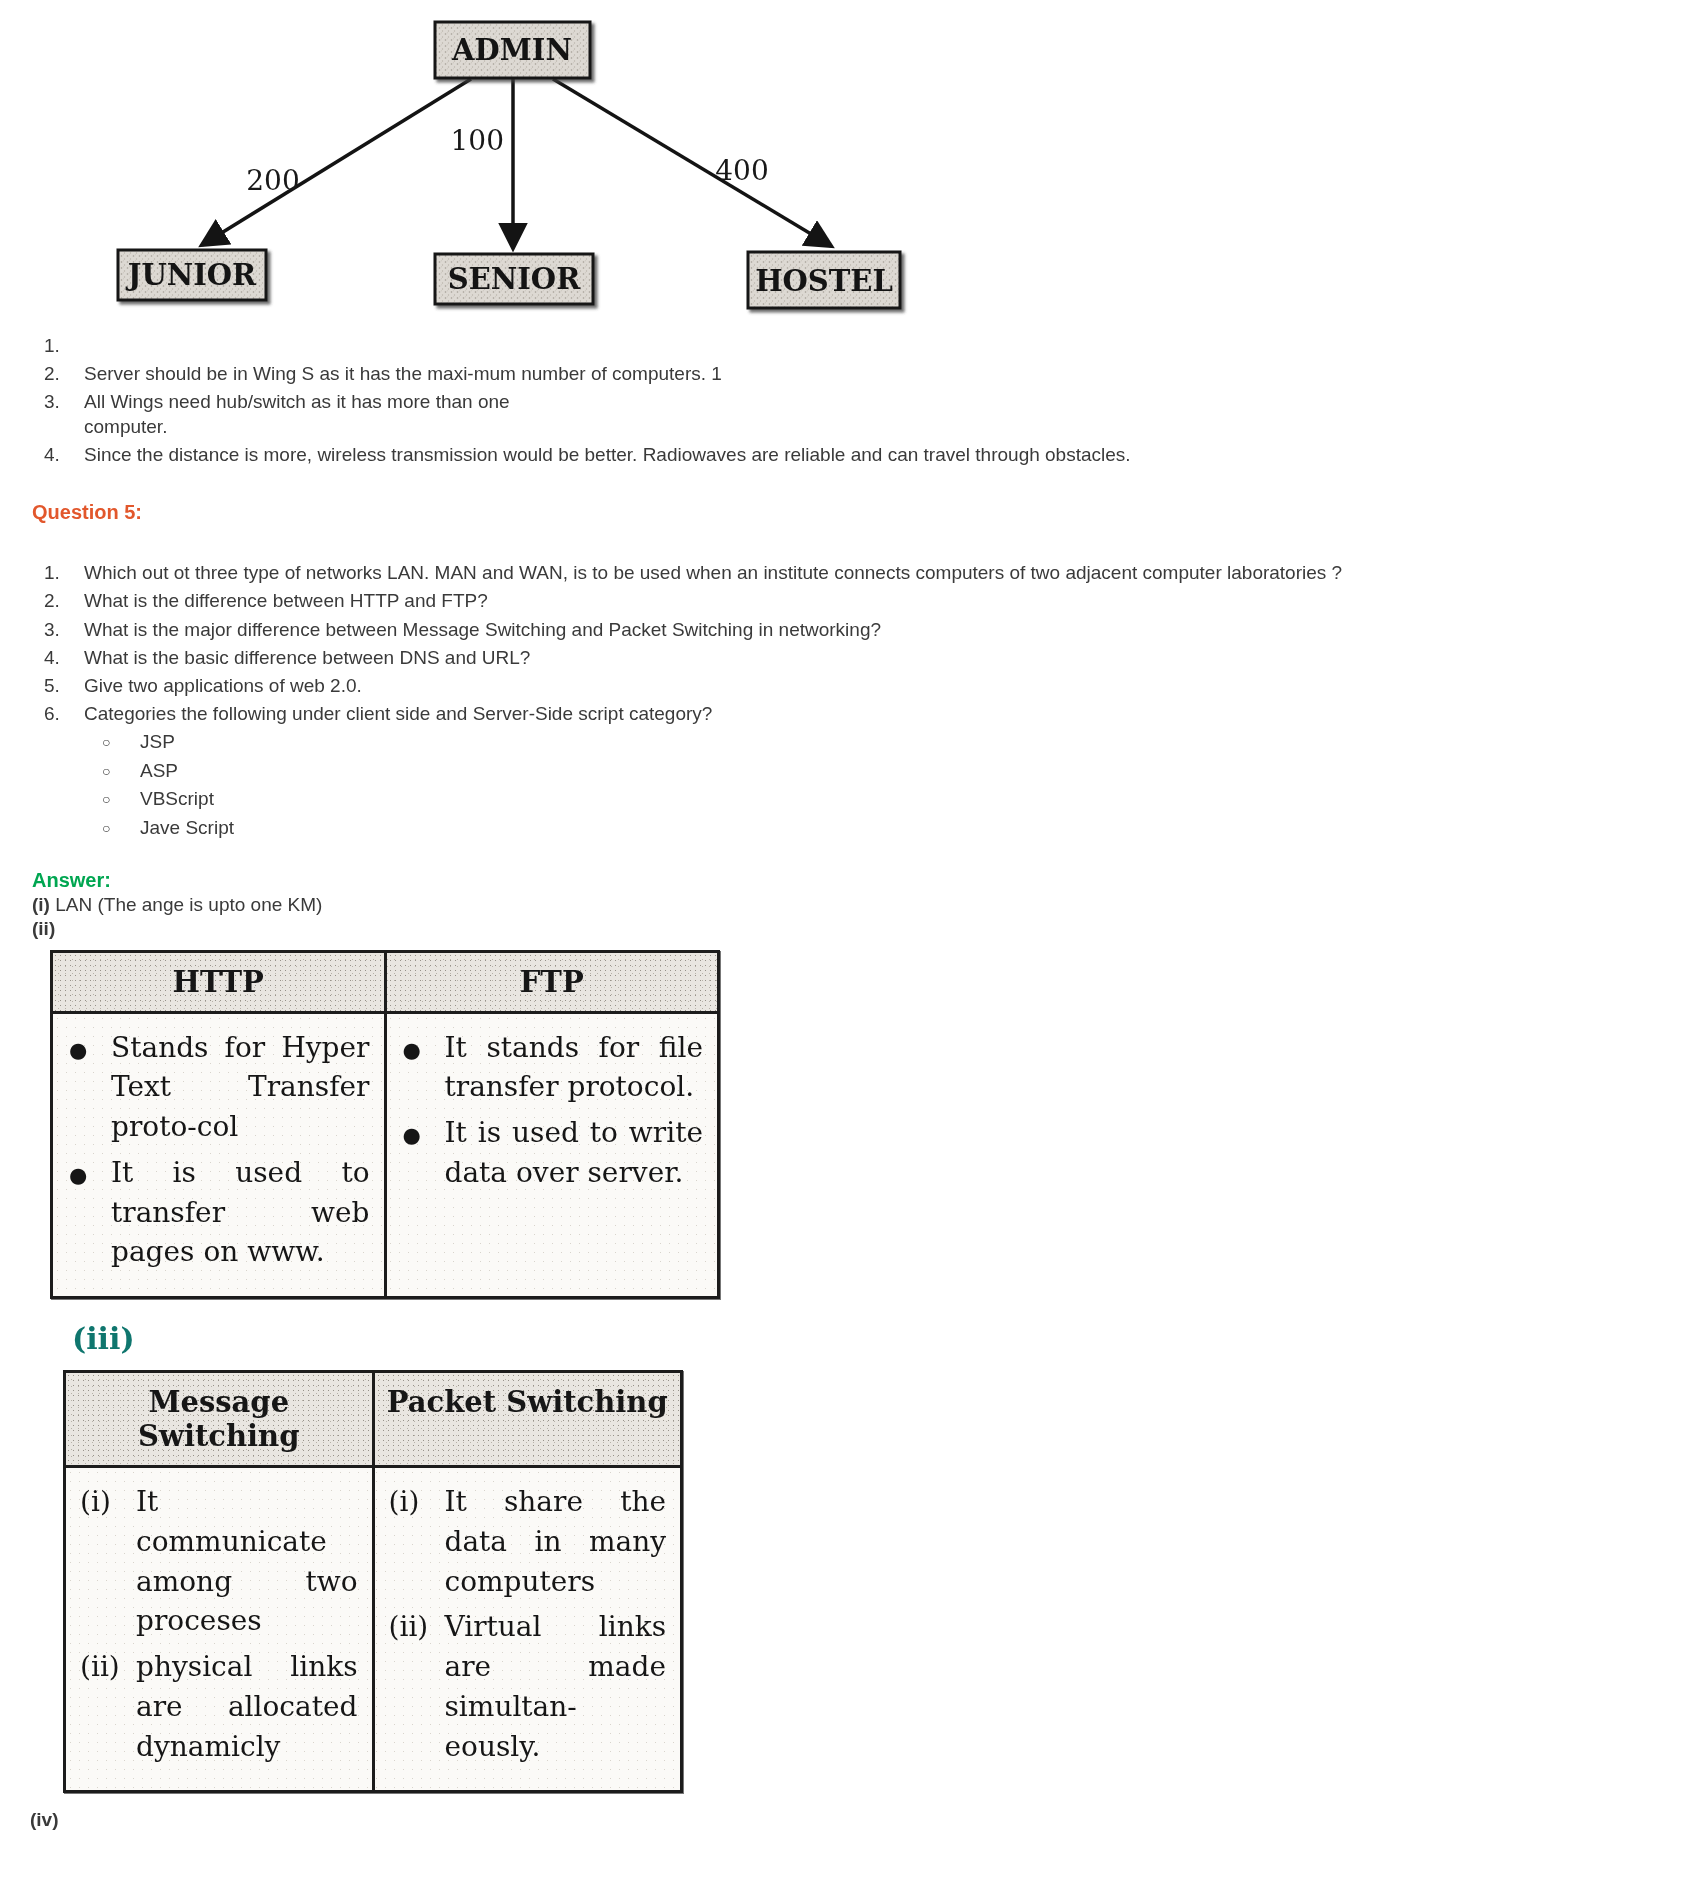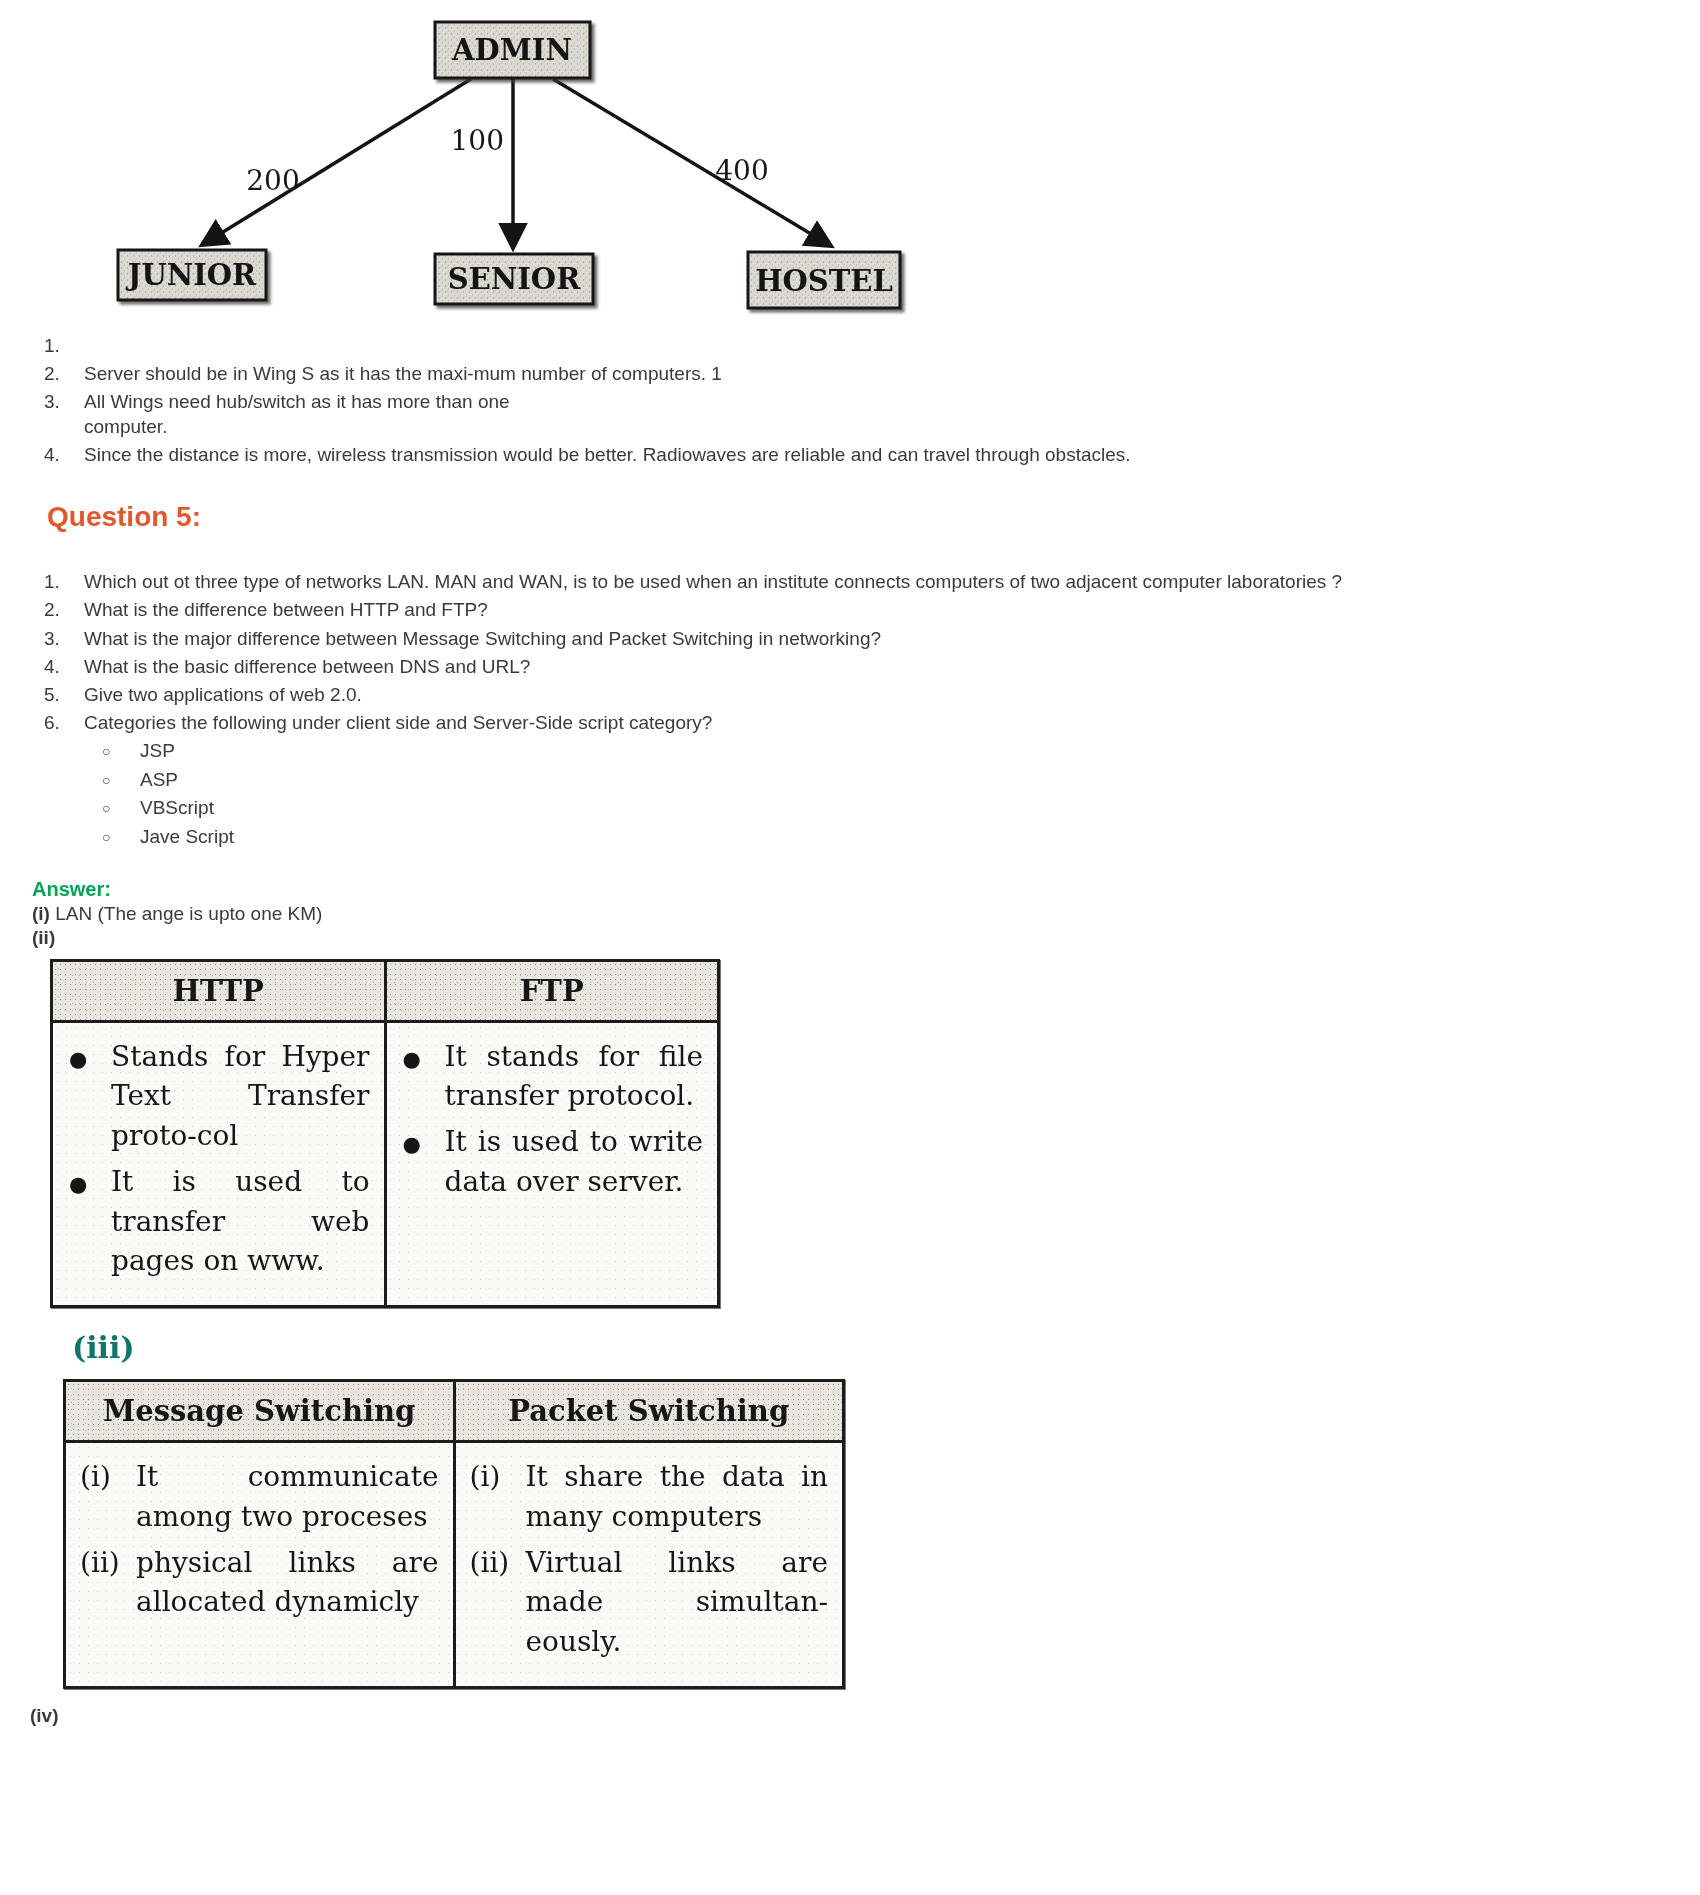--- a/index.html
+++ b/index.html
@@ -16,40 +16,40 @@
     padding:8px 20px 30px 30px;
   }
   
   .diagram-wrap{margin-left:0px;}
   
   .li{display:flex;font-size:19px;line-height:1.32;margin:3px 0;color:var(--body-text);}
   .li .num{flex:none;width:40px;margin-left:14px;}
   .li .txt{flex:1;}
   .narrow{max-width:445px;}
   
-  .q-heading{color:var(--question-heading);font-weight:bold;font-size:28px;margin:34px 0 0 17px;}
+  .q-heading{color:var(--question-heading);font-weight:bold;font-size:20px;margin:34px 0 0 2px;}
   .a-heading{color:var(--answer-heading);font-weight:bold;font-size:20px;margin:28px 0 2px 2px;}
   .q-list{margin-top:36px;}
   .sub{display:flex;font-size:19px;line-height:1.3;margin:4px 0 4px 72px;}
   .sub .circ{flex:none;width:38px;font-size:14px;padding-top:3px;}
   
   .part-line{font-size:19px;margin:2px 0 0 2px;}
   .part-line b{font-weight:bold;}
   .part-ii{font-weight:bold;font-size:19px;margin:2px 0 10px 2px;}
   .part-iii{font-family:"DejaVu Serif",serif;font-weight:bold;font-size:30px;margin:22px 0 14px 42px;color:#0f766e;}
   .part-iv{font-weight:bold;font-size:19px;margin:16px 0 0 0;}
   
   .scan-table{
     border:3px solid #1c1c1c;
     font-family:"DejaVu Serif",serif;
     color:#161616;
     box-shadow:1px 1px 0 #777;
   }
   .t1{width:670px;margin:10px 0 0 20px;}
-  .t2{width:782px;margin:0 0 0 33px;}
+  .t2{width:620px;margin:0 0 0 33px;}
   .thead{display:flex;border-bottom:3px solid #1c1c1c;
     background-color:#e9e6e1;
     background-image:radial-gradient(#97928a 0.8px, transparent 1px),radial-gradient(#b7b2a9 0.8px, transparent 1px);
     background-size:5px 5px,7px 7px;background-position:0 0,2px 3px;
   }
   .th{flex:1;text-align:center;font-weight:bold;font-size:29px;padding:12px 6px;}
   .thead .th + .th{border-left:3px solid #1c1c1c;}
   .tbody{display:flex;
     background-color:#fbfaf7;
     background-image:radial-gradient(#d8d4cc 0.6px, transparent 0.8px);

